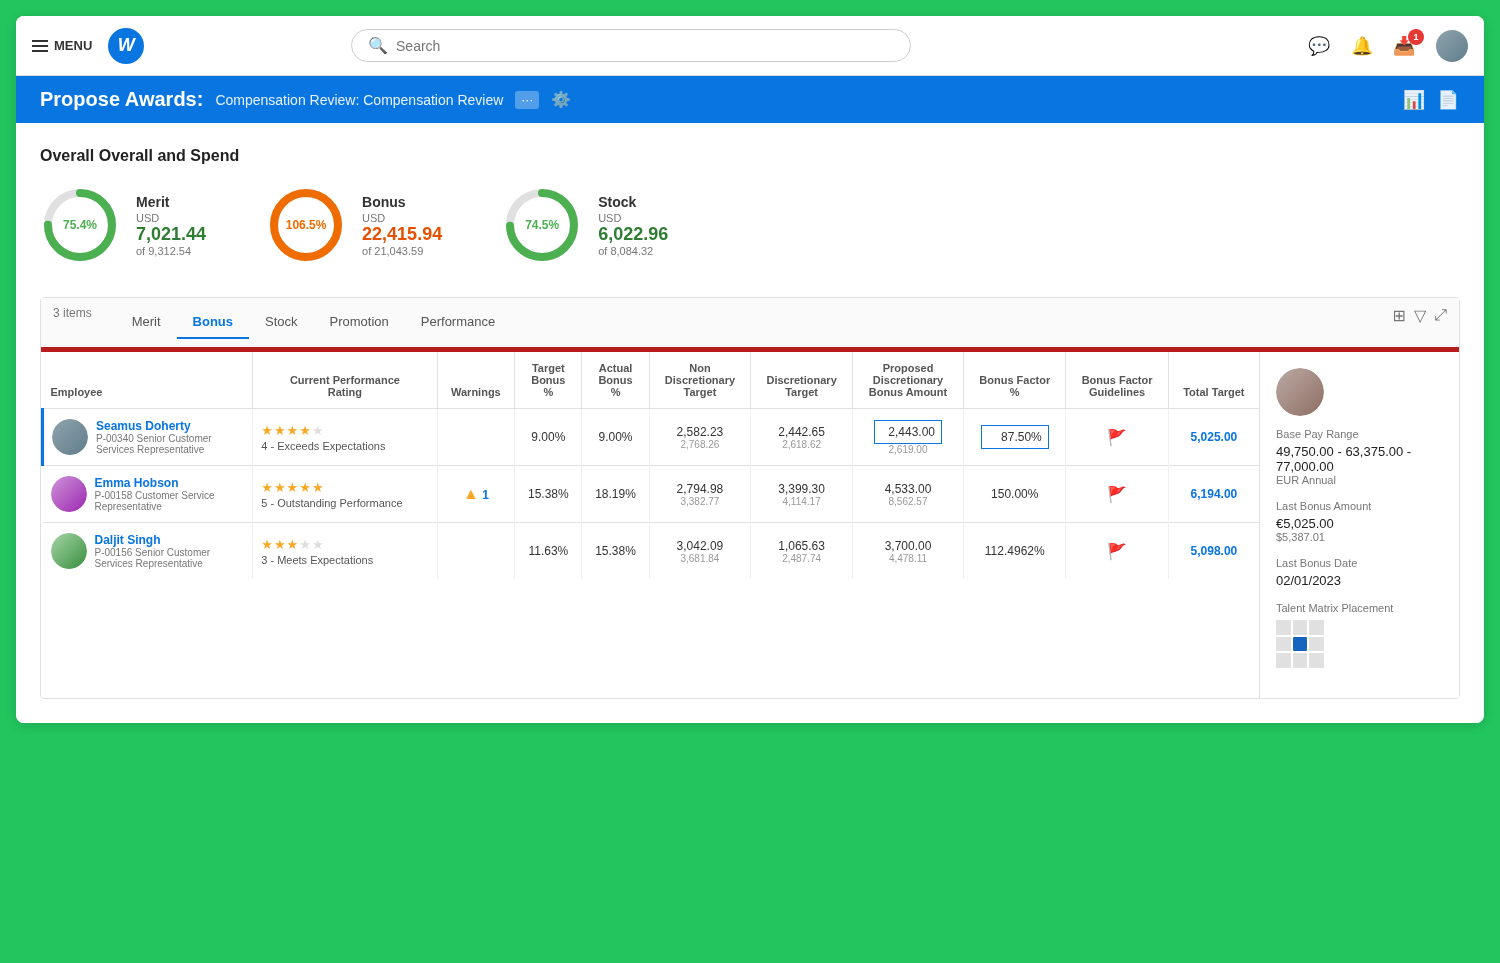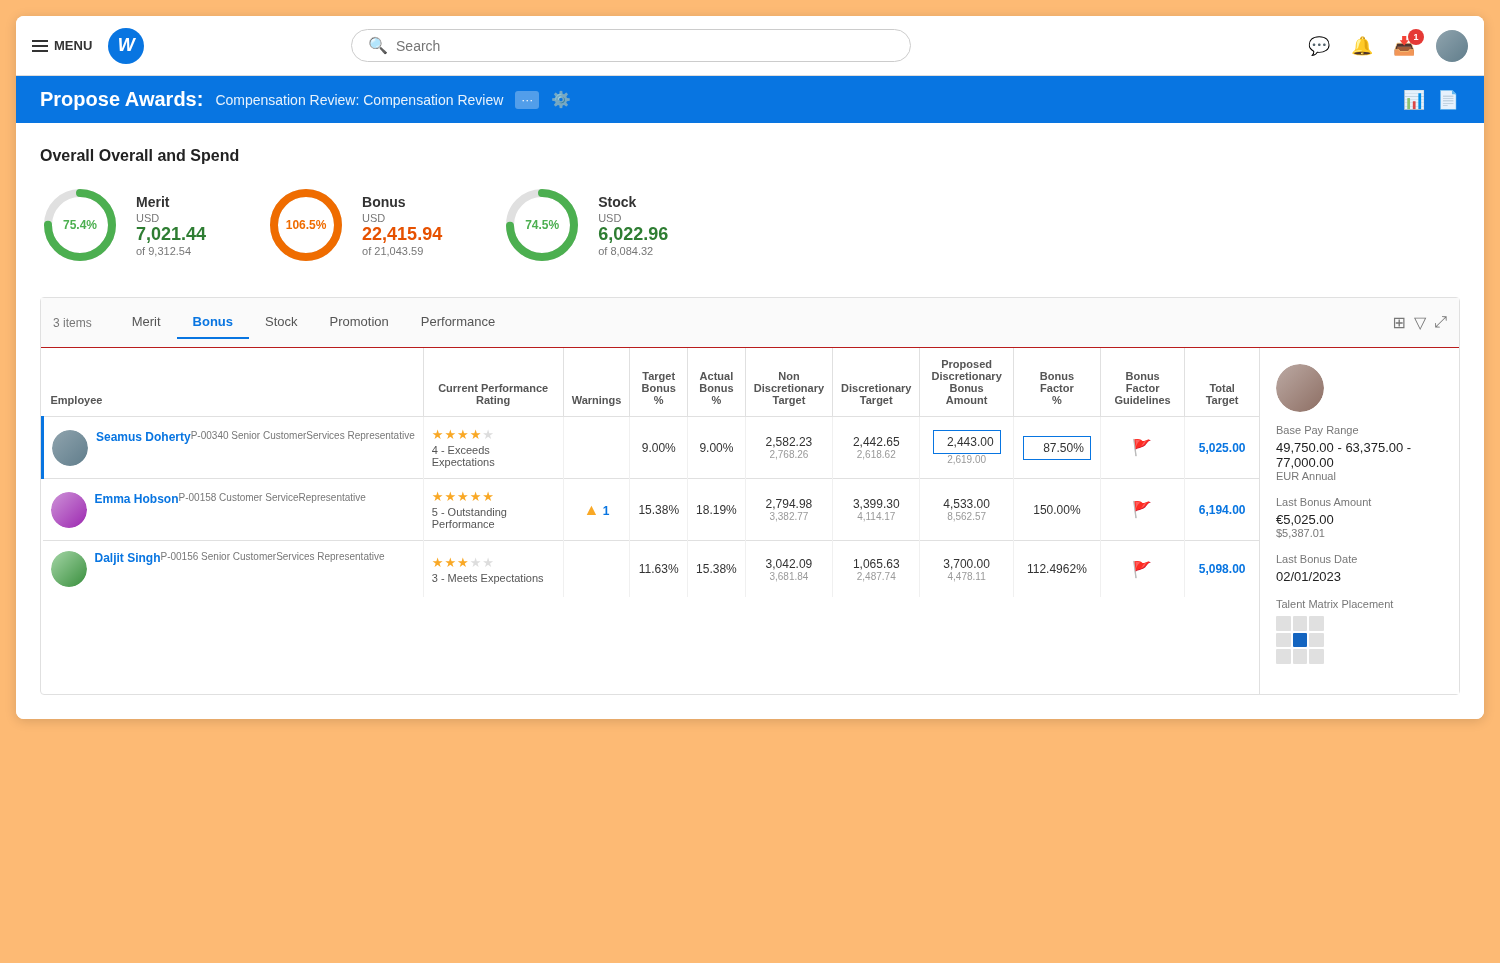--- a/index.html
+++ b/index.html
@@ -1,18 +1,18 @@
 <!DOCTYPE html>
 <html><head>
   <meta charset="utf-8">
   <style>
     * { box-sizing: border-box; margin: 0; padding: 0; }
     body { font-family: -apple-system, BlinkMacSystemFont, 'Segoe UI', Arial, sans-serif; background: #e5e5e5; font-size: 13px; color: #333; }
 
-    .outer-wrapper { width: 1500px; min-height: 963px; background: #fdba74; padding: 16px; }
+    .outer-wrapper { width: 1500px; min-height: 963px; background: #22c55e; padding: 16px; }
 
     
     .top-nav { background: #fff; height: 60px; display: flex; align-items: center; padding: 0 16px; border-bottom: 1px solid #ddd; gap: 16px; }
     .nav-menu { display: flex; align-items: center; gap: 6px; cursor: pointer; font-size: 13px; font-weight: 600; color: #333; }
     .hamburger-icon { display: flex; flex-direction: column; gap: 3px; }
     .hamburger-icon span { display: block; width: 16px; height: 2px; background: #333; }
     .nav-logo { width: 36px; height: 36px; }
     .logo-circle { width: 36px; height: 36px; background: #0875e1; border-radius: 50%; display: flex; align-items: center; justify-content: center; }
     .logo-w { color: #fff; font-size: 18px; font-weight: 700; font-style: italic; }
     .search-bar { flex: 1; display: flex; align-items: center; background: #fff; border: 1px solid #ccc; border-radius: 24px; padding: 6px 16px; gap: 8px; max-width: 560px; margin: 0 auto; }
@@ -52,21 +52,21 @@
     .budget-type { font-size: 14px; font-weight: 600; color: #333; margin-bottom: 2px; }
     .budget-currency { font-size: 11px; color: #777; }
     .budget-amount { font-size: 18px; font-weight: 700; }
     .budget-of { font-size: 11px; color: #777; }
     .green { color: #2e7d32; }
     .orange { color: #e65100; }
 
     
     .table-section { border: 1px solid #e0e0e0; border-radius: 4px; overflow: visible; }
 
-    .table-tabs-row { display: flex; align-items: center; padding: 8px 12px; border-bottom: 1px solid #b91c1c; background: #fafafa; gap: 24px; }
+    .table-tabs-row { display: flex; padding: 8px 12px; border-bottom: 5px solid #b91c1c; background: #fafafa; gap: 24px; }
     .items-count { font-size: 12px; color: #777; flex: 0 0 auto; }
     .tabs { display: flex; gap: 0; }
     .tab { padding: 8px 16px; cursor: pointer; font-size: 13px; color: #555; border-bottom: 2px solid transparent; }
     .tab.active { color: #0875e1; border-bottom: 2px solid #0875e1; font-weight: 600; }
     .tab-actions { margin-left: auto; display: flex; gap: 8px; }
     .tab-action-icon { color: #777; cursor: pointer; font-size: 16px; }
 
     .table-wrapper { display: flex; }
     .main-table-area { flex: 1; overflow-x: auto; }
 
@@ -77,21 +77,21 @@
     tbody tr { border-bottom: 1px solid #e0e0e0; }
     tbody tr:last-child { border-bottom: none; }
     tbody tr.selected { border-left: 3px solid #0875e1; }
     tbody td { padding: 10px 8px; vertical-align: middle; text-align: center; border-right: 1px solid #f0f0f0; }
     tbody td:first-child { text-align: left; }
     tbody td:last-child { border-right: none; }
 
     .employee-cell { display: flex; align-items: flex-start; gap: 8px; min-width: 160px; }
     .employee-avatar { width: 36px; height: 36px; border-radius: 50%; flex-shrink: 0; overflow: hidden; }
     .emp-avatar-bg { width: 100%; height: 100%; border-radius: 50%; }
-    .employee-info { display: flex; flex-direction: row; }
+    .employee-info { display: flex; flex-direction: column; }
     .emp-name { font-weight: 600; color: #0875e1; font-size: 12px; white-space: nowrap; }
     .emp-id { font-size: 10px; color: #777; white-space: nowrap; }
 
     .star-rating { display: flex; gap: 1px; justify-content: flex-start; }
     .star { font-size: 13px; }
     .star.filled { color: #f9a825; }
     .star.empty { color: #ddd; }
     .perf-label { font-size: 11px; color: #555; margin-top: 2px; }
     .rating-cell { text-align: left; }
 

